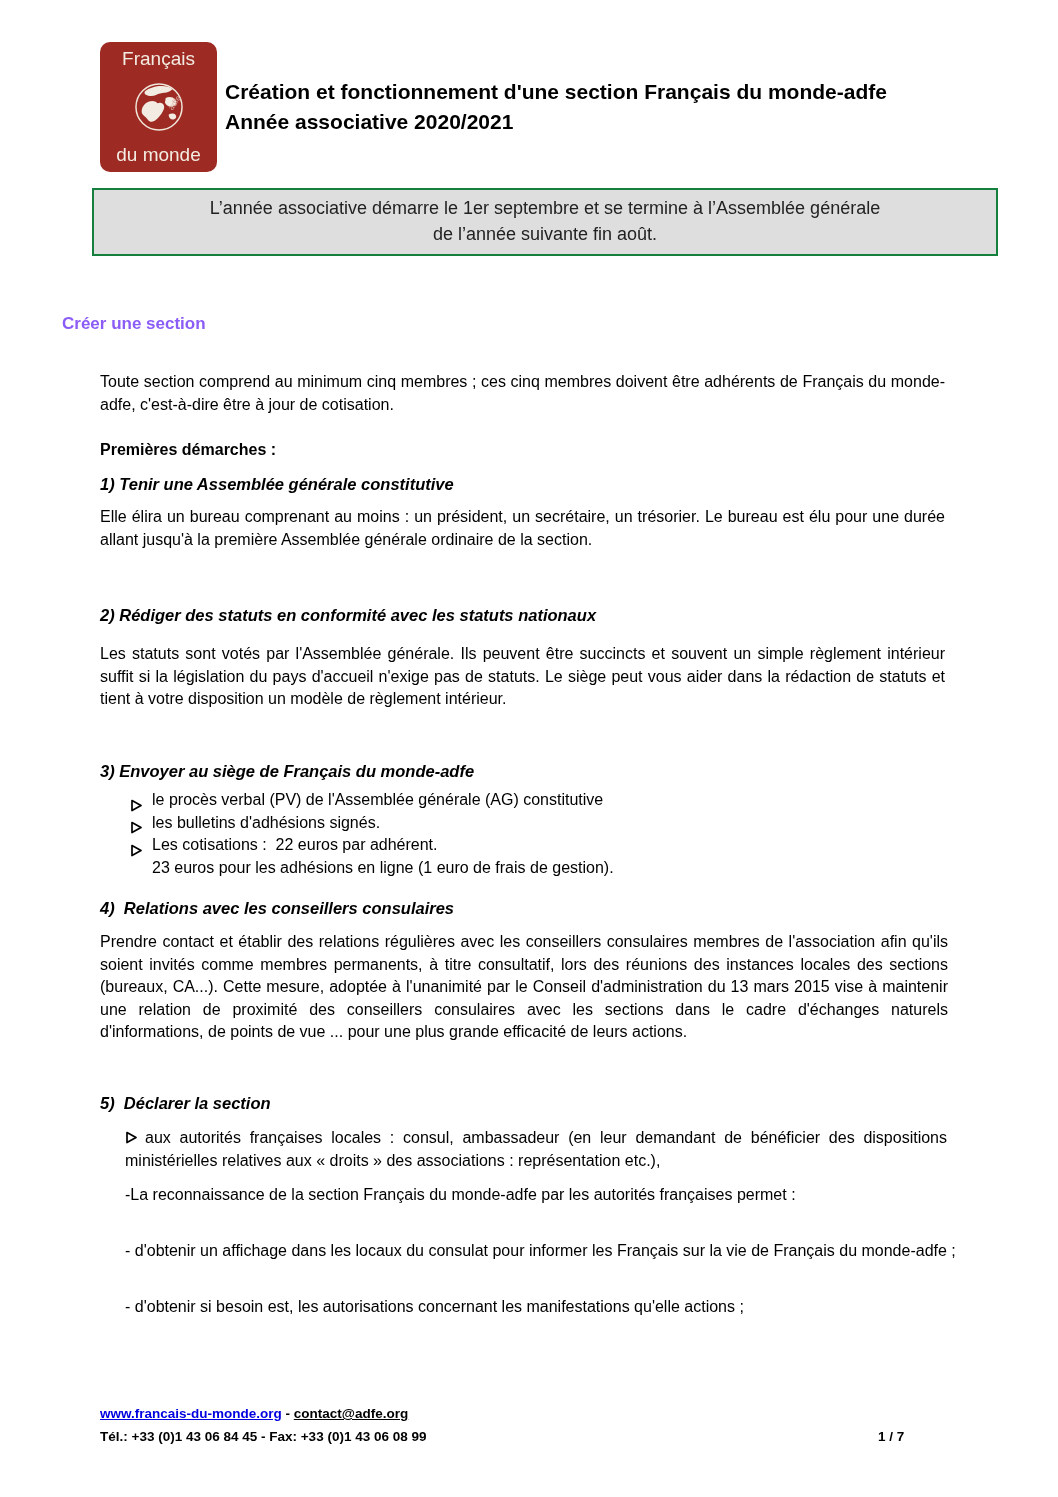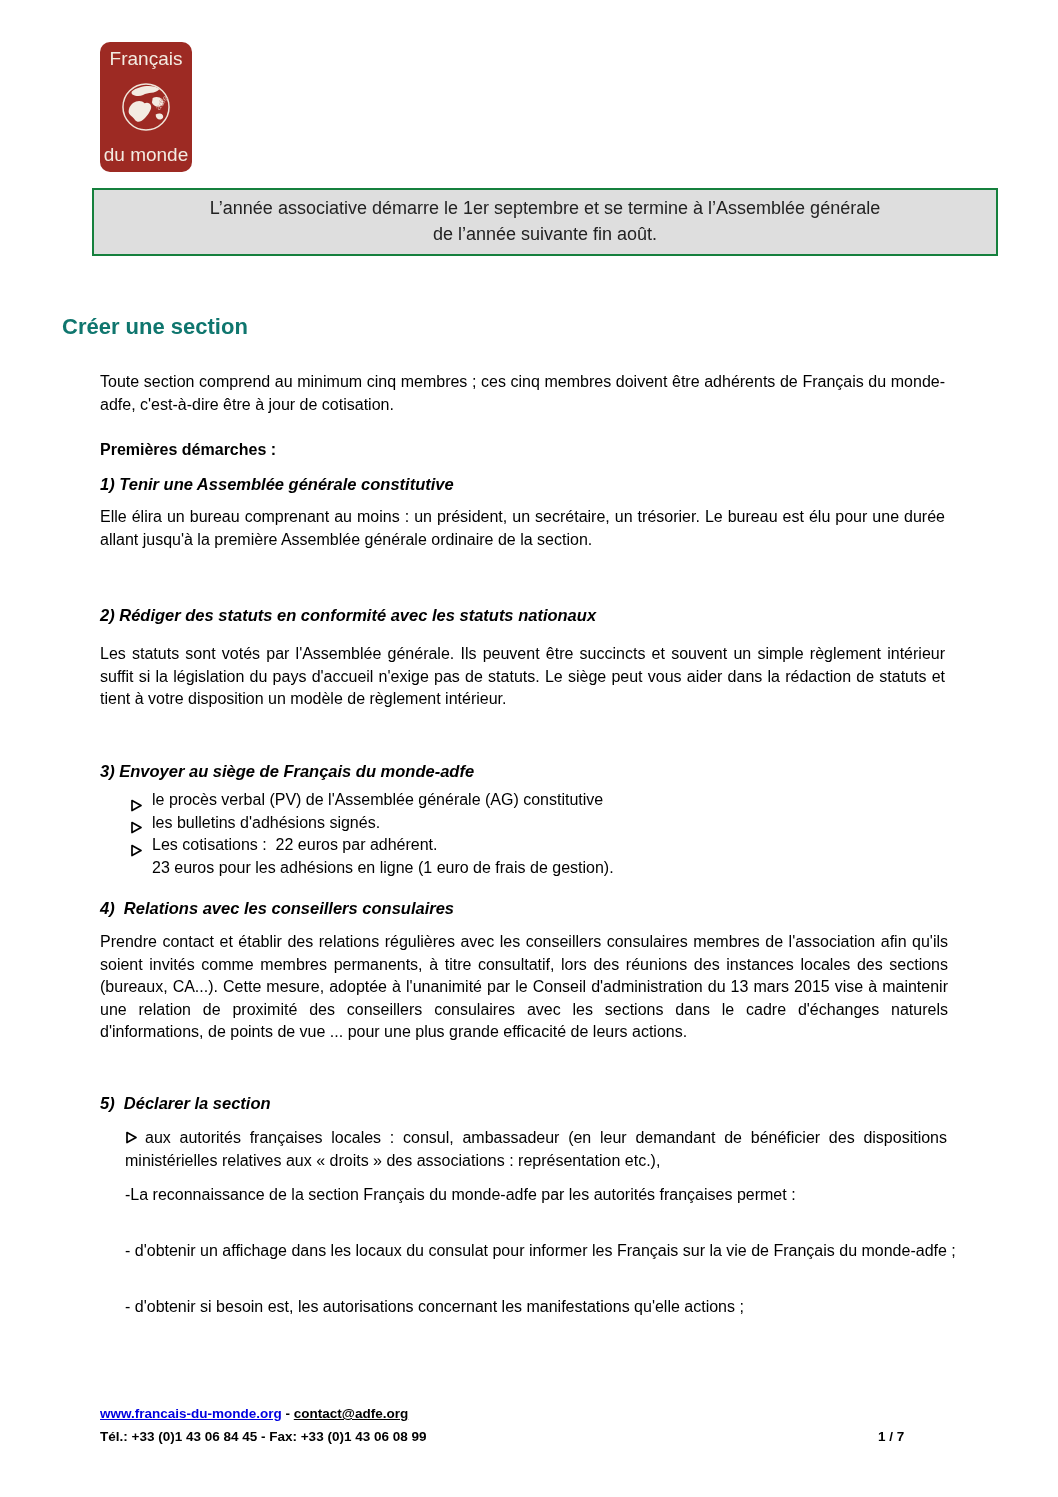--- a/index.html
+++ b/index.html
@@ -5,39 +5,39 @@
   html, body { margin: 0; padding: 0; background: #ffffff; }
   .page {
     position: relative; width: 1058px; height: 1497px; background: #ffffff;
     font-family: "Liberation Sans", "DejaVu Sans", sans-serif; color: #000;
     overflow: hidden;
   }
   .abs { position: absolute; }
 
   
   .logo {
-    left: 100px; top: 42px; width: 92px; height: 130px;
+    left: 100px; top: 42px; width: 117px; height: 130px;
     background: #9d2a23; border-radius: 10px;
     display: flex; flex-direction: column; align-items: center;
     justify-content: space-between; padding: 7px 2px; box-sizing: border-box; gap: 12px;
   }
   .logo-word { color: #f3ece2; font-size: 19px; line-height: 20px; white-space: nowrap; }
 
   
   .title { left: 225px; top: 77px; width: 780px; font-size: 21px; font-weight: bold; line-height: 30px; }
 
   
   .notice {
     left: 92px; top: 188px; width: 906px; box-sizing: border-box;
     background: #dedede; border: 2px solid #15803d; color: #222;
     text-align: center; font-size: 18px; line-height: 26px; padding: 5px 12px 7px;
   }
 
   
-  .h-section { left: 62px; top: 314px; font-size: 22px; font-weight: bold; color: #0f766e; }
+  .h-section { left: 62px; top: 314px; font-size: 17px; font-weight: bold; color: #8b5cf6; }
 
   
   .body-text { font-size: 16px; line-height: 22.5px; }
   .just { text-align: justify; }
   .step-title { font-size: 16.5px; font-weight: bold; font-style: italic; white-space: pre-wrap; }
 
   .intro       { left: 100px; top: 371px; width: 845px; }
   .steps-label { left: 100px; top: 441px; font-size: 16px; font-weight: bold; }
   .st1 { left: 100px; top: 475px; }
   .sb1 { left: 100px; top: 506px; width: 845px; }
@@ -80,20 +80,24 @@
       <circle cx="37" cy="35" r="31" fill="none" stroke="#f0e6da" stroke-width="2"></circle>
       <path d="M18 14 C27 6,48 4,55 11 C49 18,40 14,33 19 C26 22,15 19,18 14 Z" fill="#f3ece2"></path>
       <path d="M14 38 C17 27,30 24,35 30 C42 27,47 34,42 41 C36 52,27 59,22 52 C18 46,12 46,14 38 Z" fill="#f3ece2"></path>
       <path d="M46 23 C54 19,62 25,60 31 C56 37,47 35,45 29 Z" fill="#f3ece2"></path>
       <path d="M50 45 C55 42,61 44,60 49 C57 54,50 52,50 45 Z" fill="#f3ece2"></path>
       <text x="55" y="40" fill="#d8a79c" font-size="11" transform="rotate(-55 55 40)">adfe</text>
     </svg>
     <span class="logo-word">du monde</span>
   </div>
 
+  <div class="abs title">
+    <div>Création et fonctionnement d'une section Français du monde-adfe</div>
+    <div>Année associative 2020/2021</div>
+  </div>
 
   <div class="abs notice">
     <div>L’année associative démarre le 1er septembre et se termine à l’Assemblée générale</div>
     <div>de l’année suivante fin août.</div>
   </div>
 
   <div class="abs h-section">Créer une section</div>
 
   <div class="abs intro body-text just">Toute section comprend au minimum cinq membres ; ces cinq membres doivent être adhérents de Français du monde-adfe, c'est-à-dire être à jour de cotisation.</div>
 

